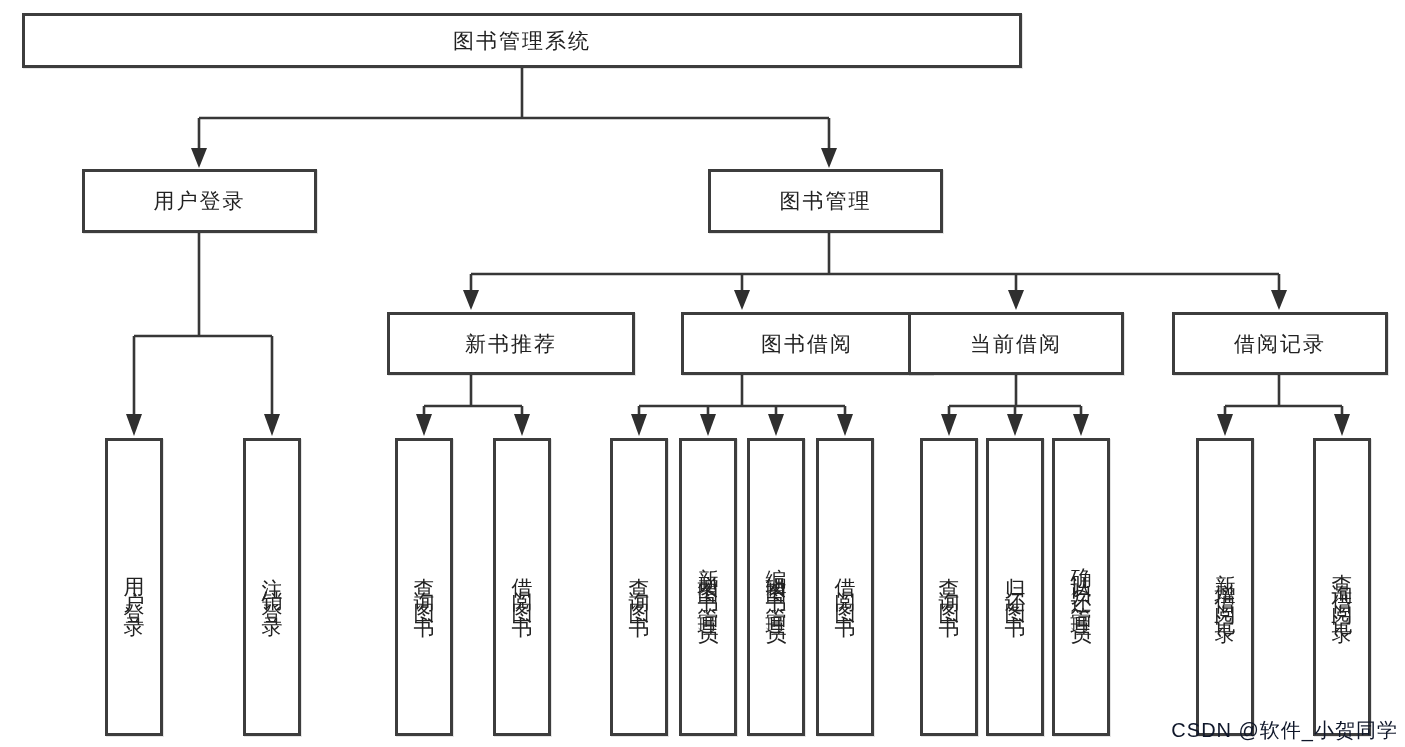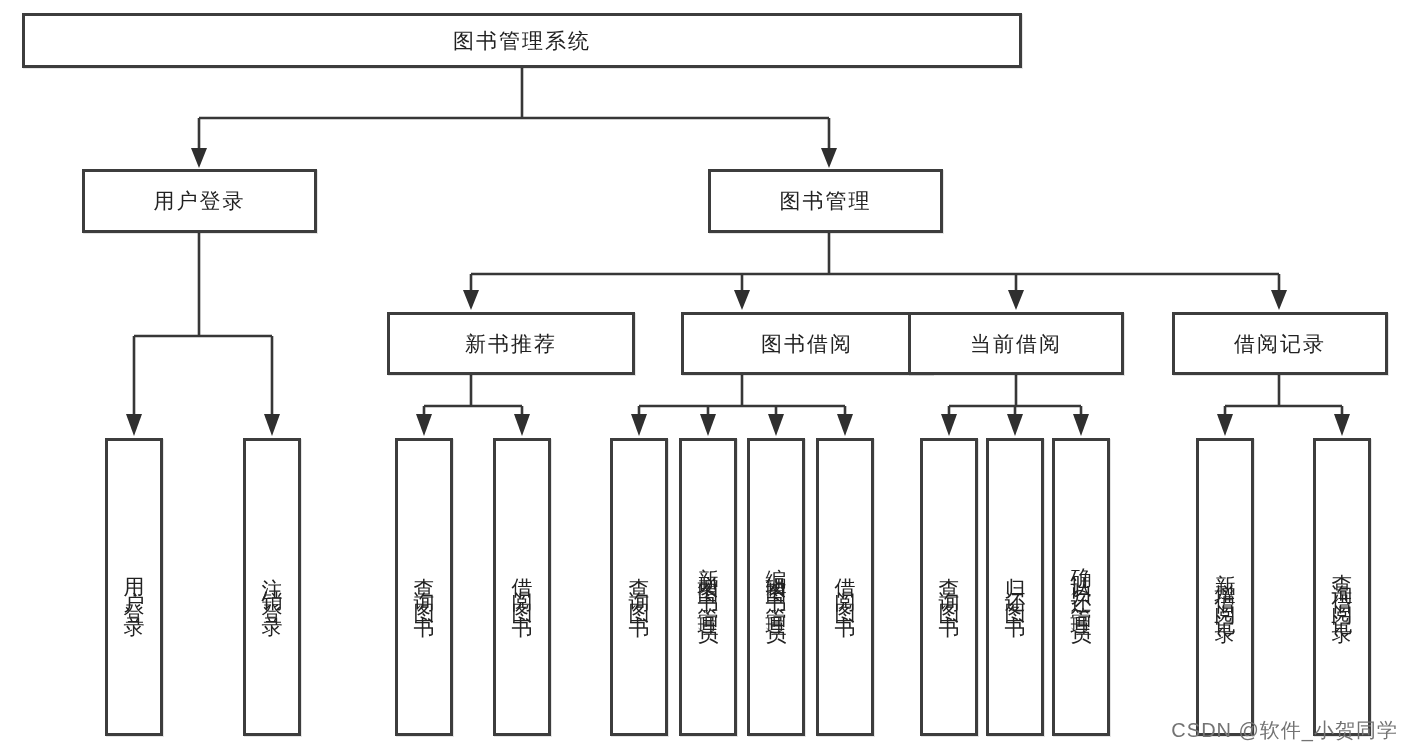--- a/index.html
+++ b/index.html
@@ -35,21 +35,21 @@
     font-size: 21px;
   }
   .leaf.short { letter-spacing: 13px; }
   .leaf.mid { letter-spacing: 10px; }
   .watermark {
     position: absolute;
     right: 7px;
     bottom: 3px;
     font-size: 20px;
     letter-spacing: 1px;
-    color: #737373;
+    color: #0f172a;
     z-index: 5;
     white-space: nowrap;
   }
 </style>
 </head>
 <body>
 
 <div class="stage">
 
   <svg class="wires" width="1405" height="747" viewBox="0 0 1405 747" aria-hidden="true">

